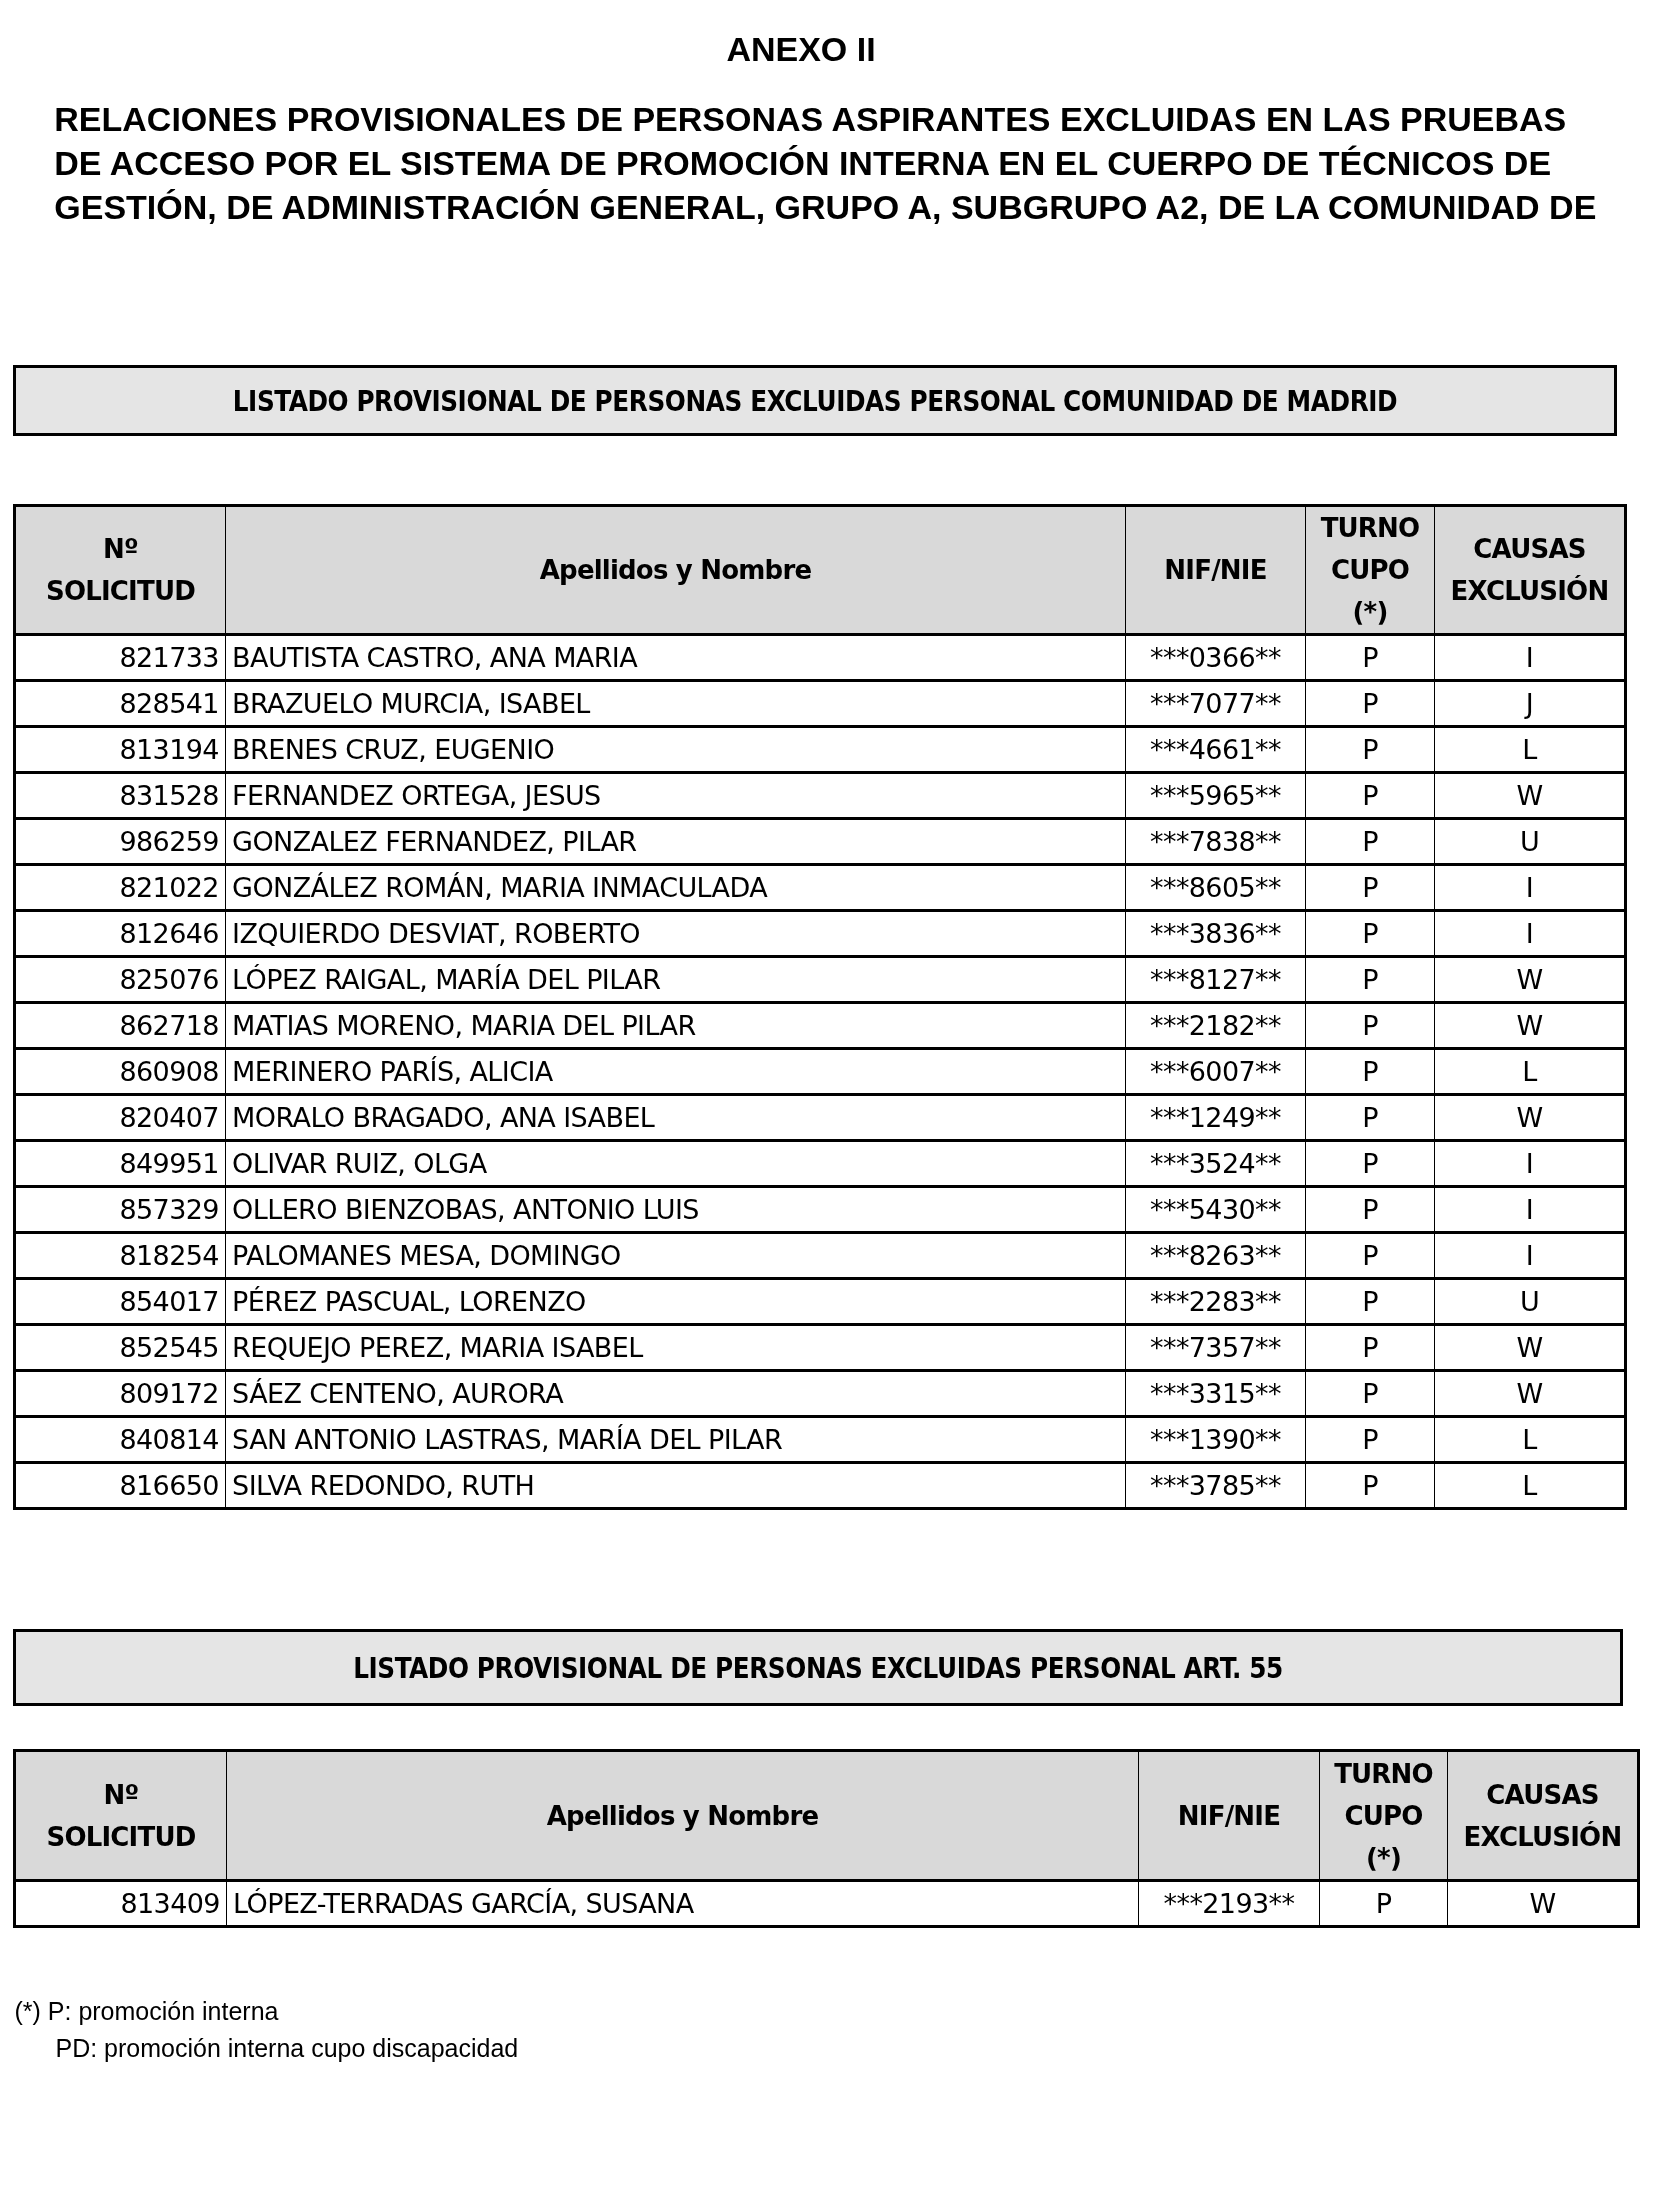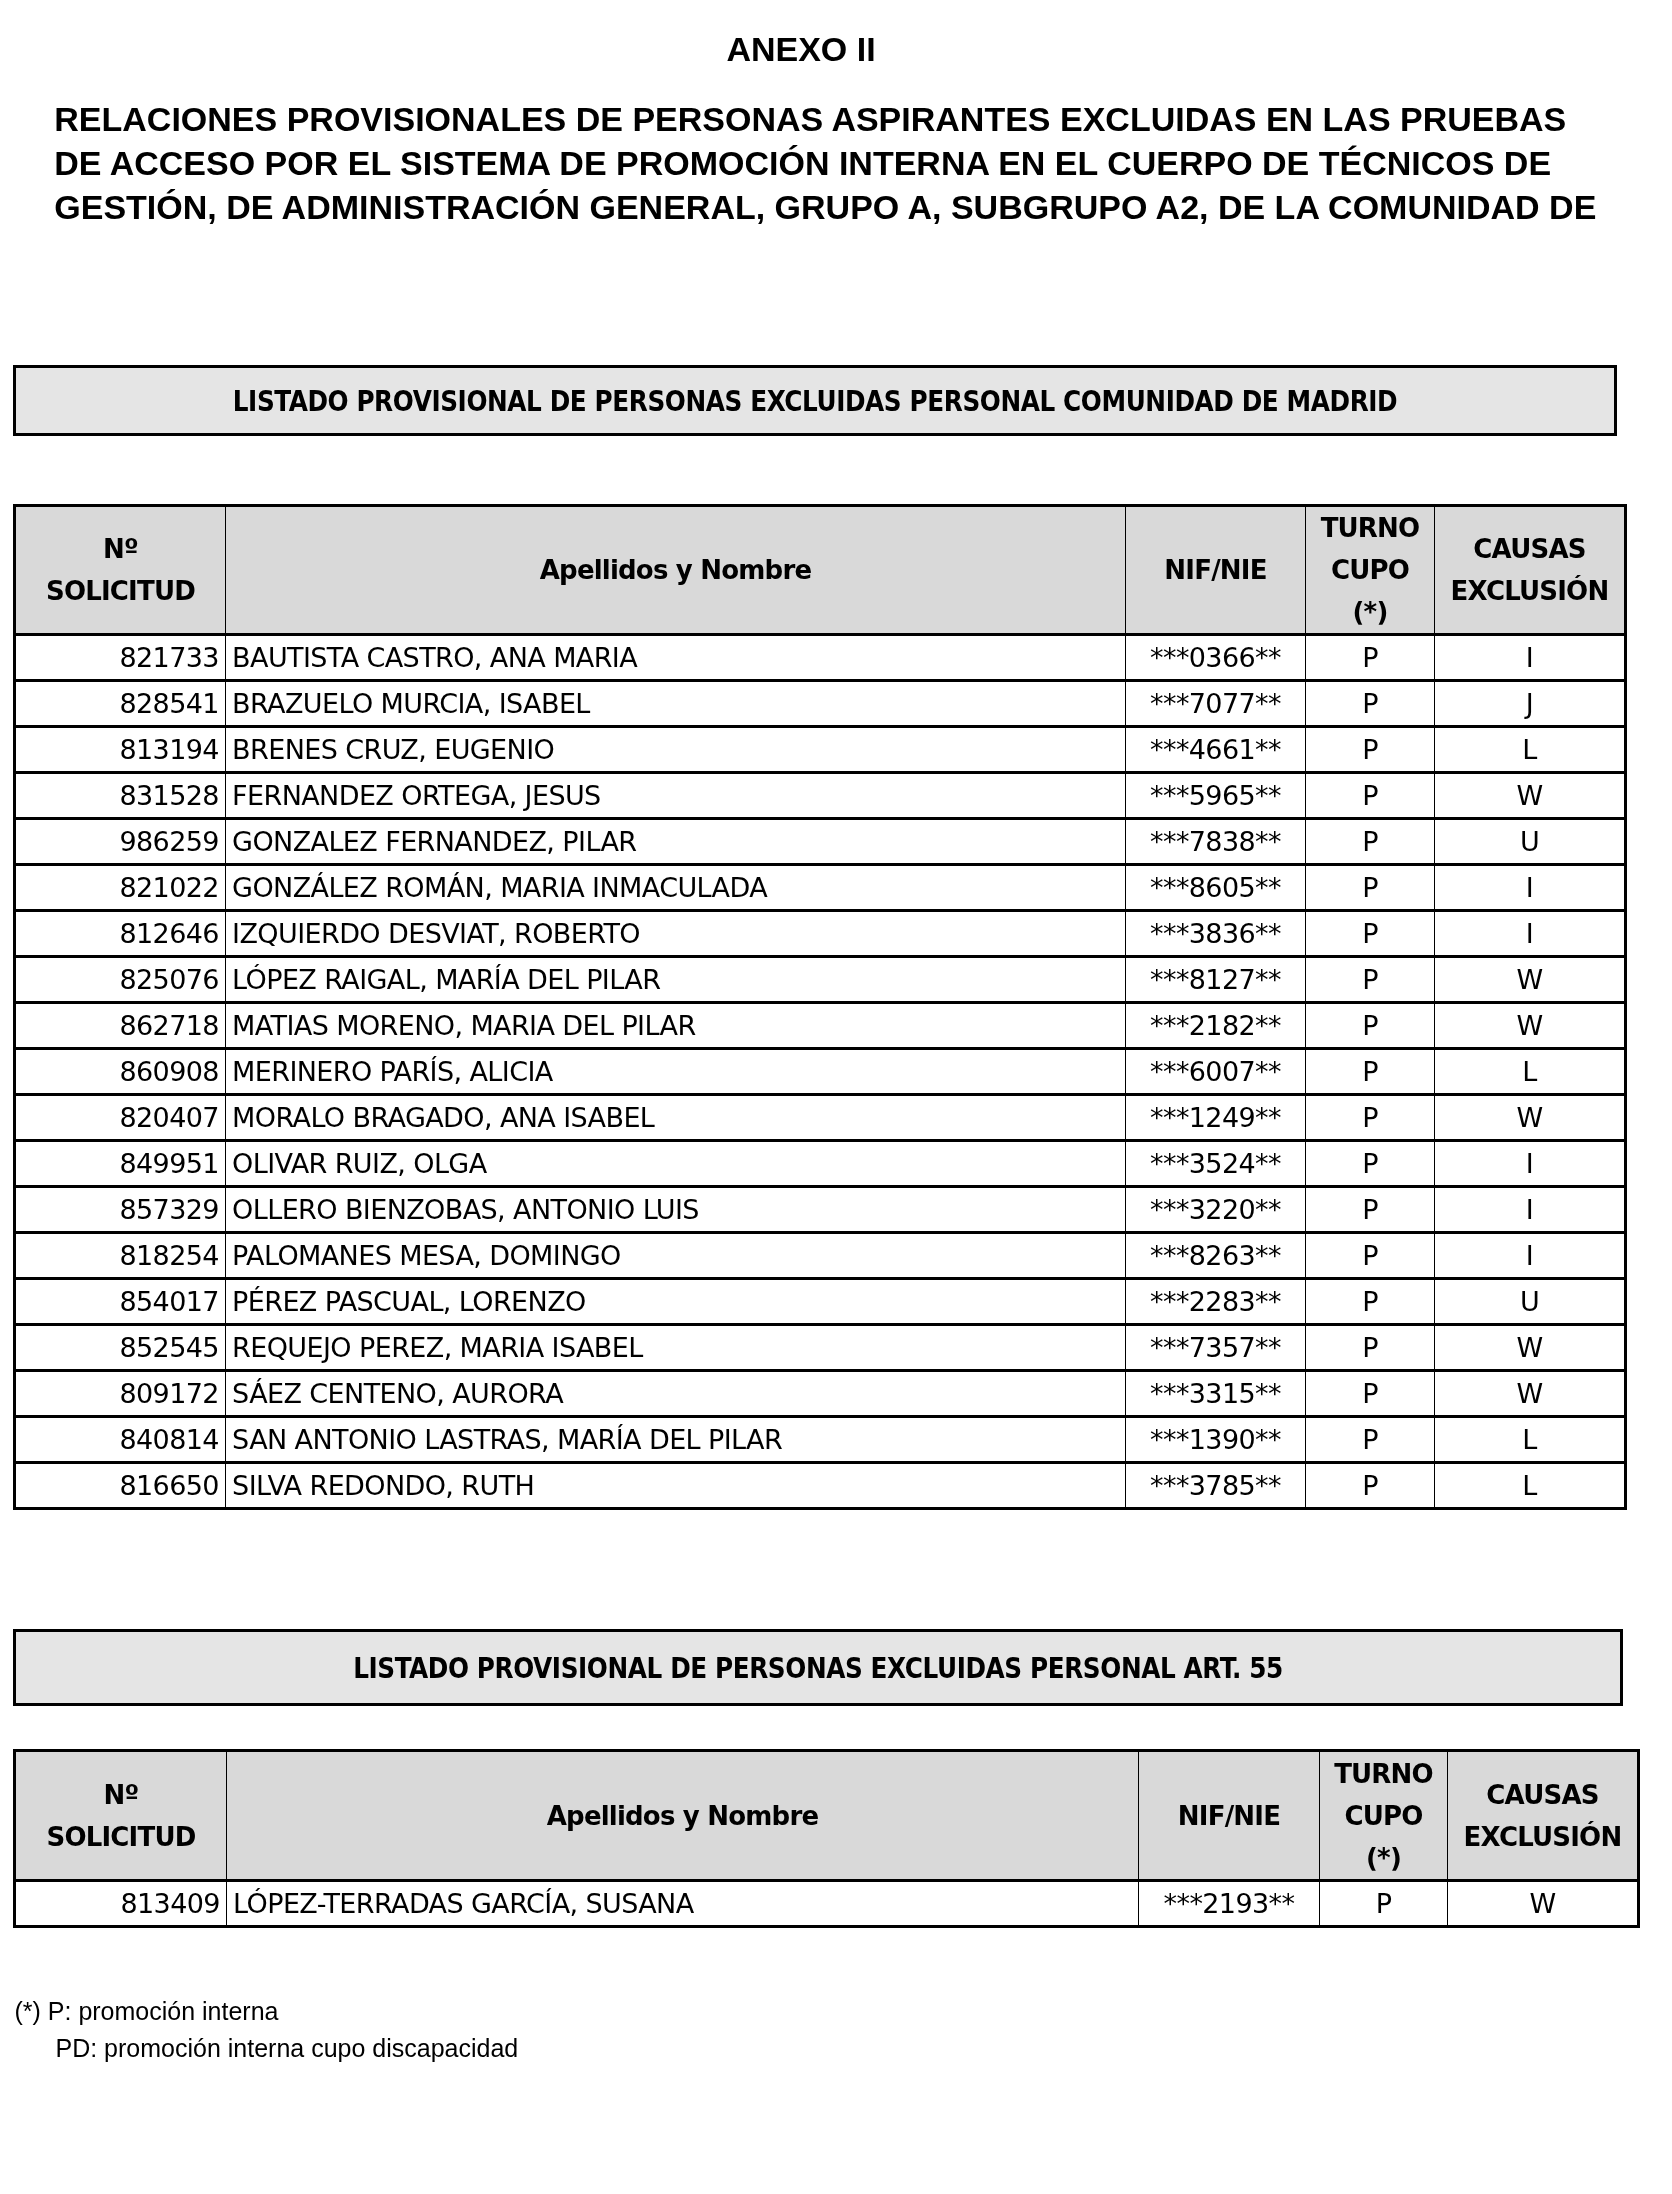--- a/index.html
+++ b/index.html
@@ -171,21 +171,21 @@
       <tr>
         <td class="num">849951</td>
         <td class="name">OLIVAR RUIZ, OLGA</td>
         <td class="center">***3524**</td>
         <td class="center">P</td>
         <td class="center">I</td>
       </tr>
       <tr>
         <td class="num">857329</td>
         <td class="name">OLLERO BIENZOBAS, ANTONIO LUIS</td>
-        <td class="center">***3220**</td>
+        <td class="center">***5430**</td>
         <td class="center">P</td>
         <td class="center">I</td>
       </tr>
       <tr>
         <td class="num">818254</td>
         <td class="name">PALOMANES MESA, DOMINGO</td>
         <td class="center">***8263**</td>
         <td class="center">P</td>
         <td class="center">I</td>
       </tr>

